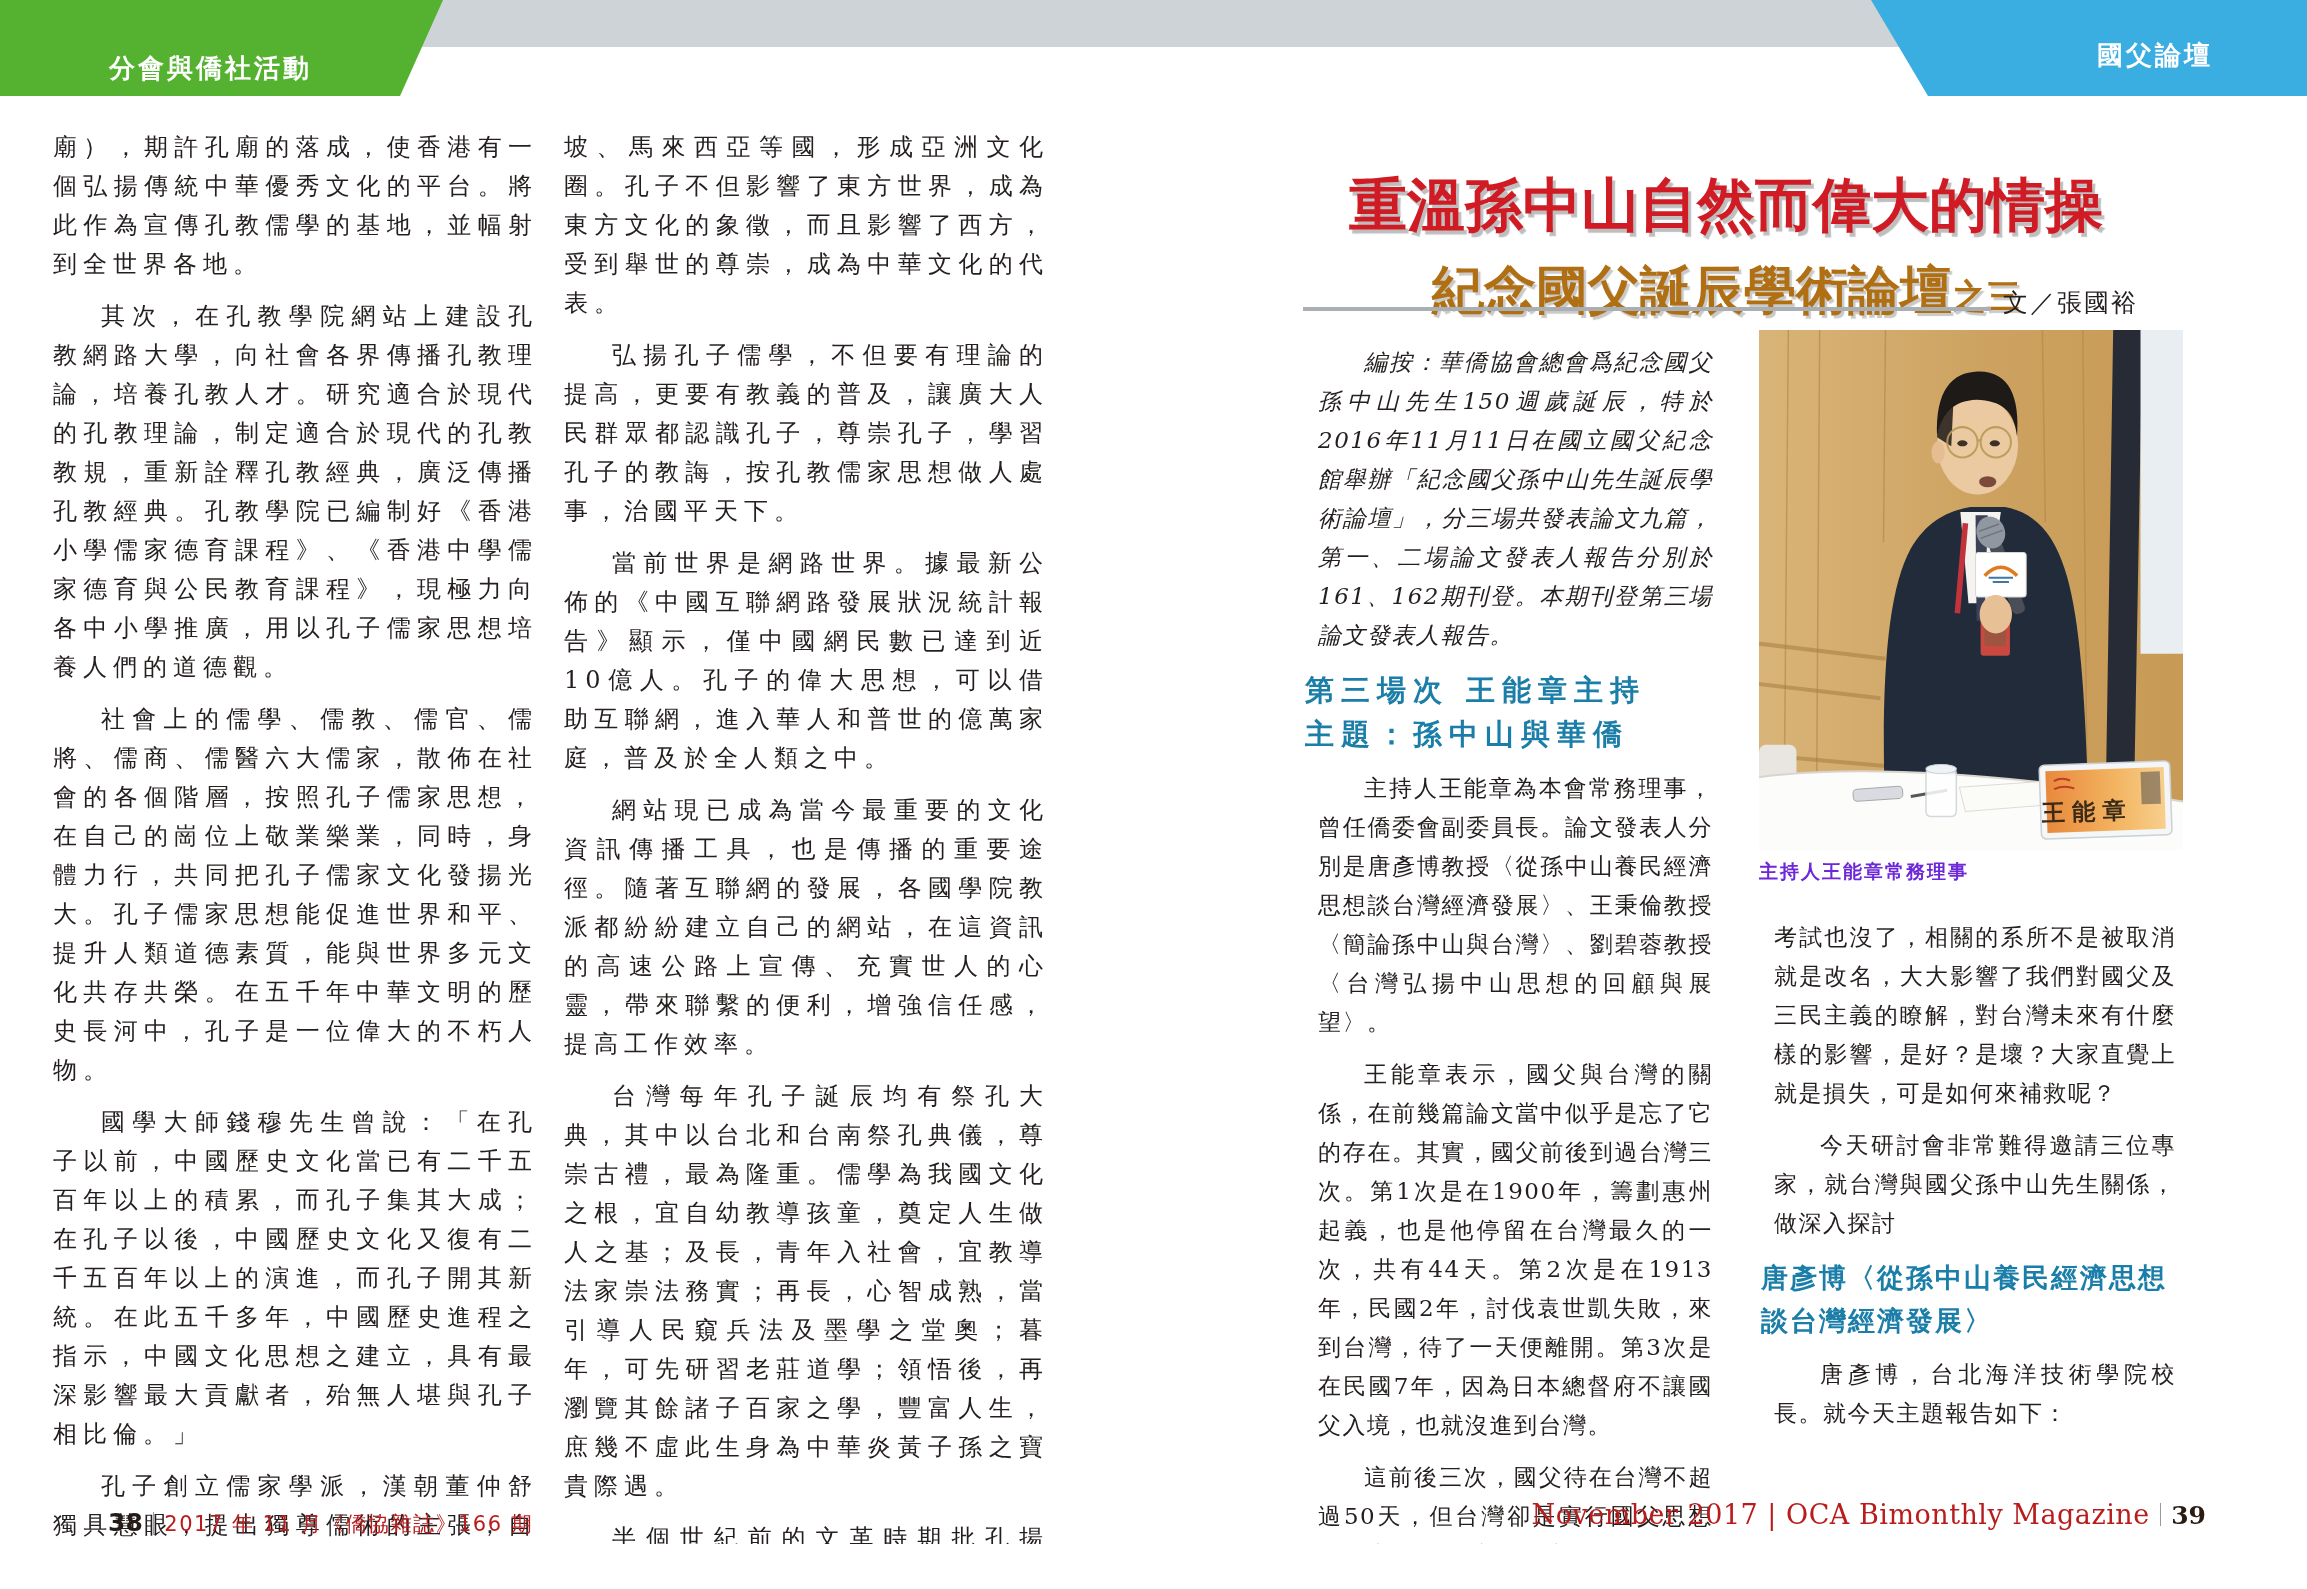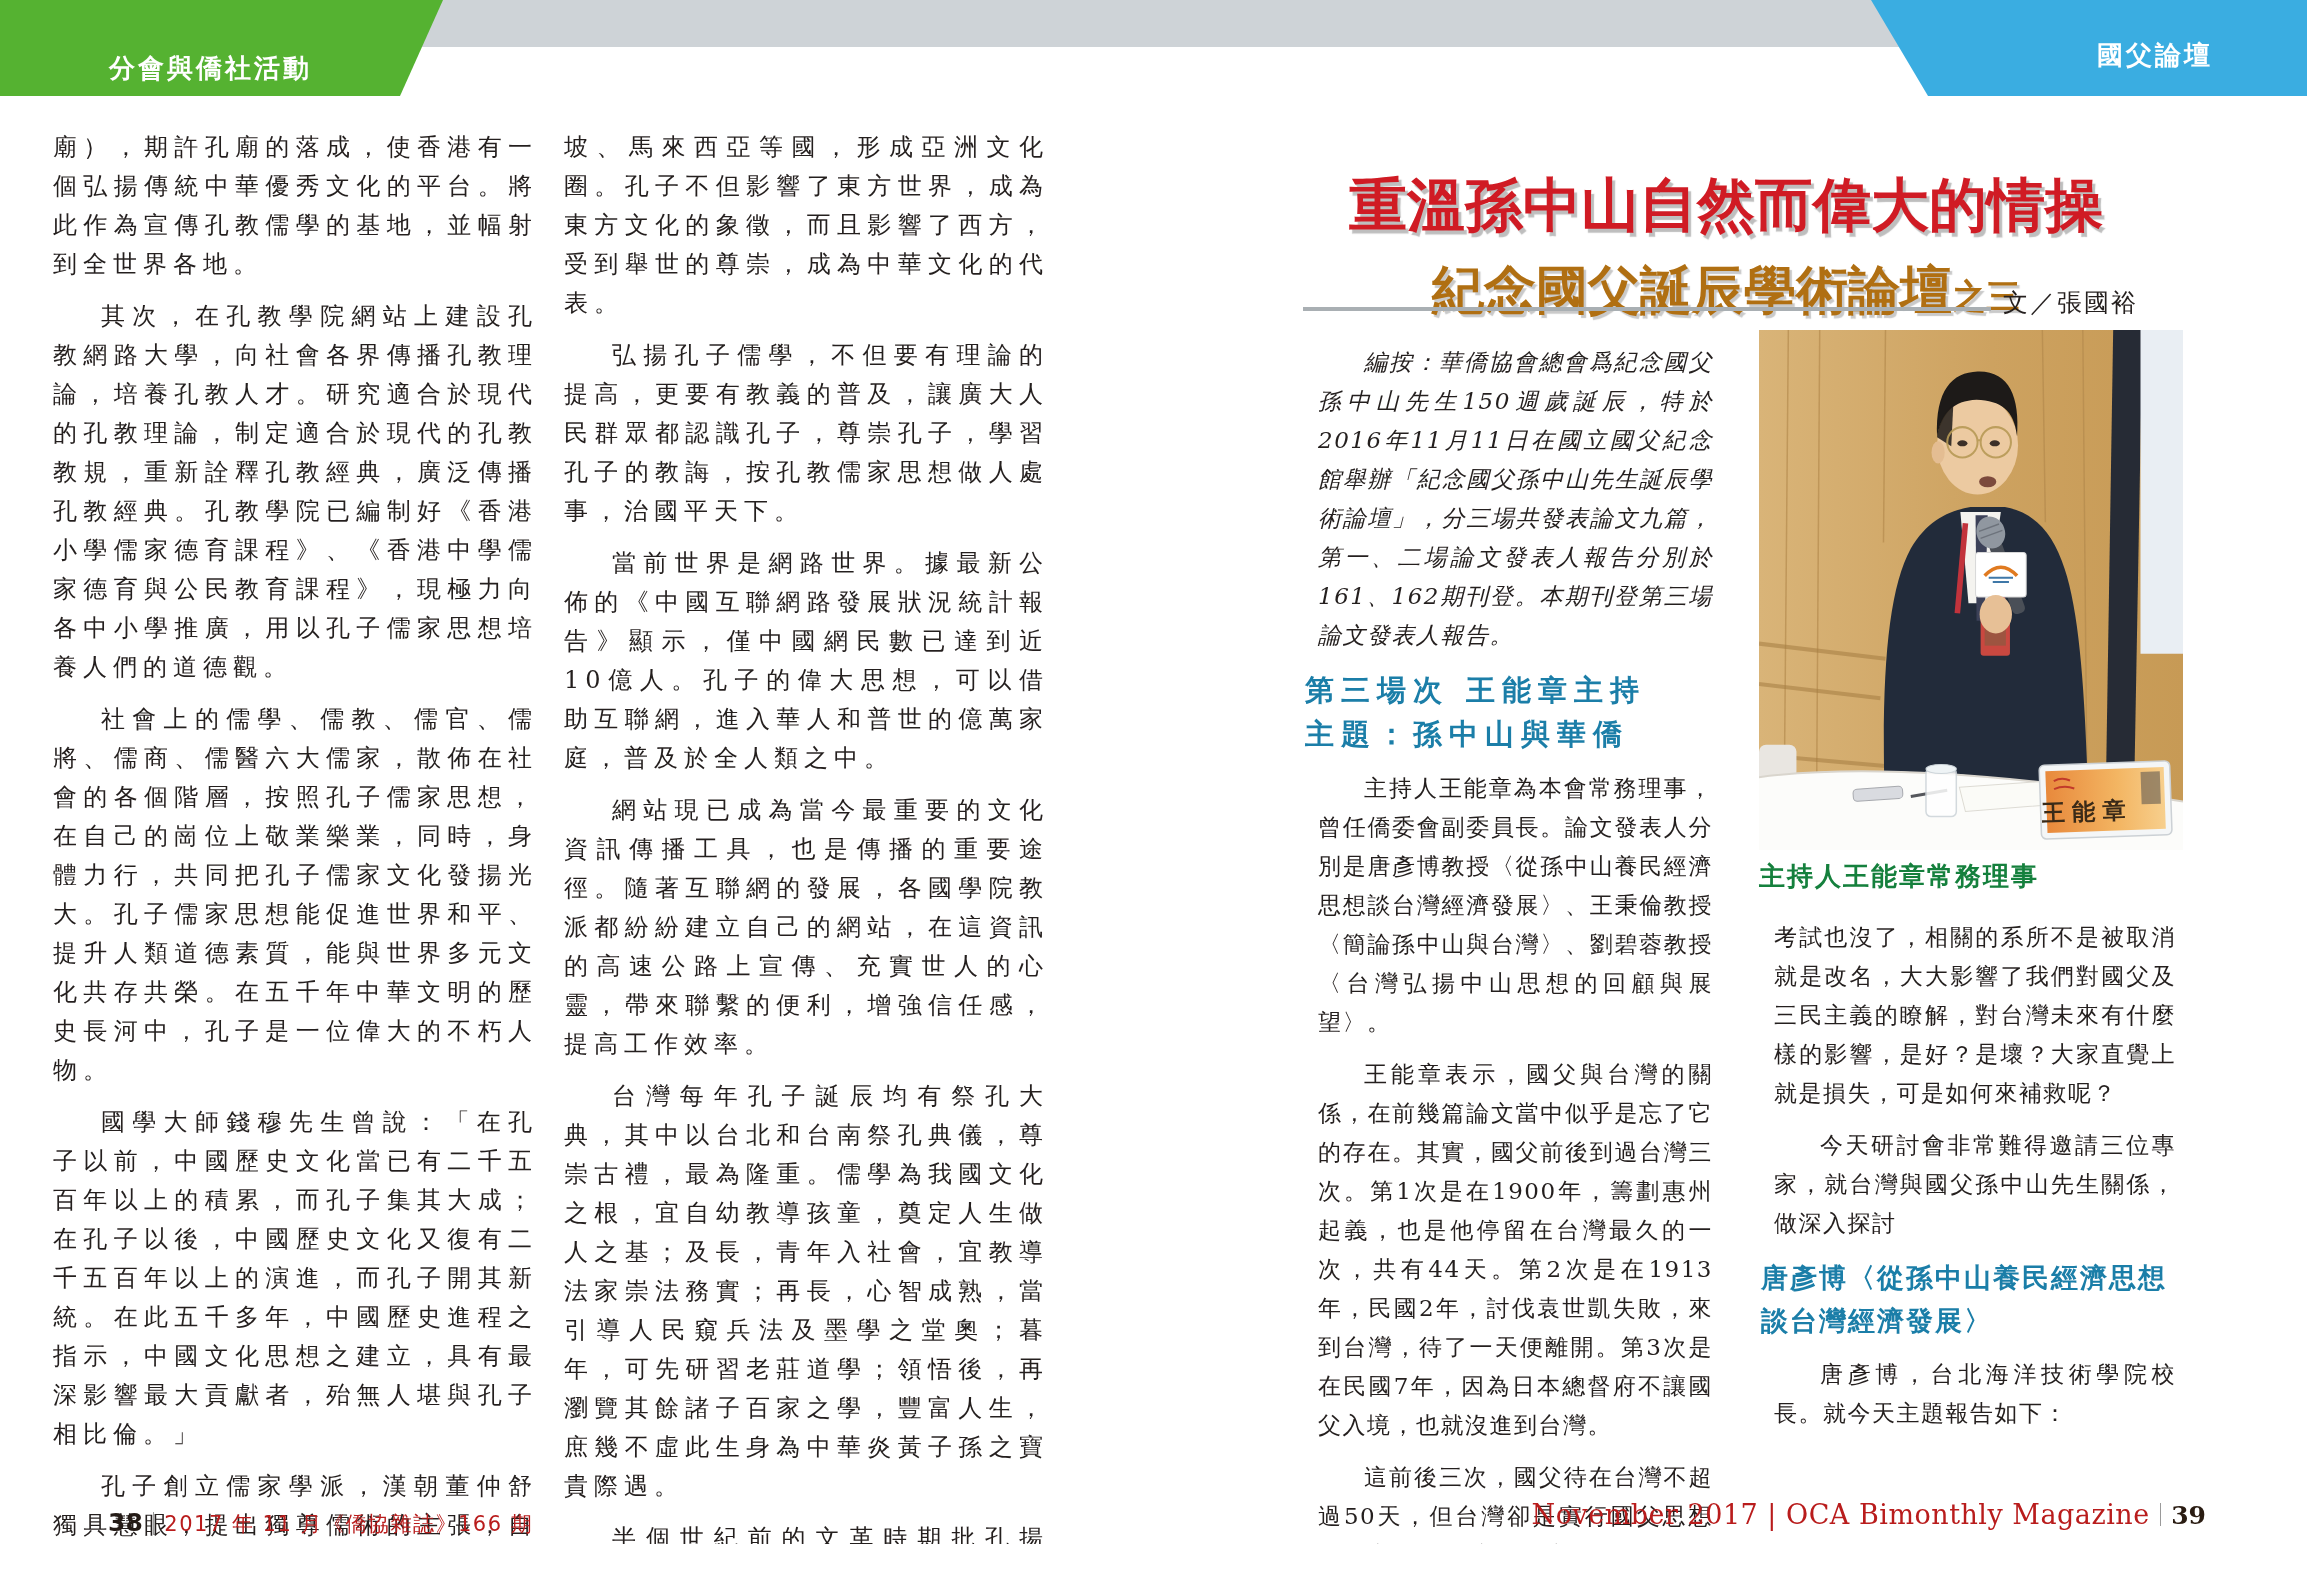--- a/index.html
+++ b/index.html
@@ -42,21 +42,21 @@
     text-shadow:2.5px 3px 1px rgba(120,120,120,.4);}
   .sub-suffix{font-size:34px;}
   .byline-rule{position:absolute;left:1303px;top:307px;width:688px;height:3.5px;background:#a9afb3;}
   .byline{position:absolute;left:2003px;top:286px;font-family:"DejaVu Sans","Liberation Sans",sans-serif;
     font-size:25px;color:#241f1e;letter-spacing:2px;white-space:nowrap;}
   
   .photo{position:absolute;left:1759px;top:330px;width:424px;height:520px;overflow:hidden;}
   .photo svg{display:block;width:100%;height:100%;}
   .photo-caption{position:absolute;left:1759px;top:859px;width:428px;
     font-family:"DejaVu Sans","Liberation Sans",sans-serif;font-weight:700;
-    font-size:26px;color:#15803d;letter-spacing:2px;white-space:nowrap;}
+    font-size:19px;color:#6d28d9;letter-spacing:2px;white-space:nowrap;}
   
   .footer{position:absolute;display:flex;align-items:baseline;white-space:nowrap;}
   #footer-left{left:108px;top:1508px;font-family:"DejaVu Sans","Liberation Sans",sans-serif;}
   #footer-right{right:101px;top:1499px;font-family:"DejaVu Serif","Liberation Serif",serif;}
   .pgnum{font-weight:700;font-size:25px;color:#241b16;}
   .footer-div{display:inline-block;width:1.5px;height:23px;background:#9a9a9a;margin:0 10px;align-self:center;}
   .footer-info{font-size:21px;color:#b91c1c;letter-spacing:1.5px;}
   #footer-right .footer-info{font-size:27px;letter-spacing:0.5px;}
   #footer-right .pgnum{color:#2a1c12;}
 </style>

